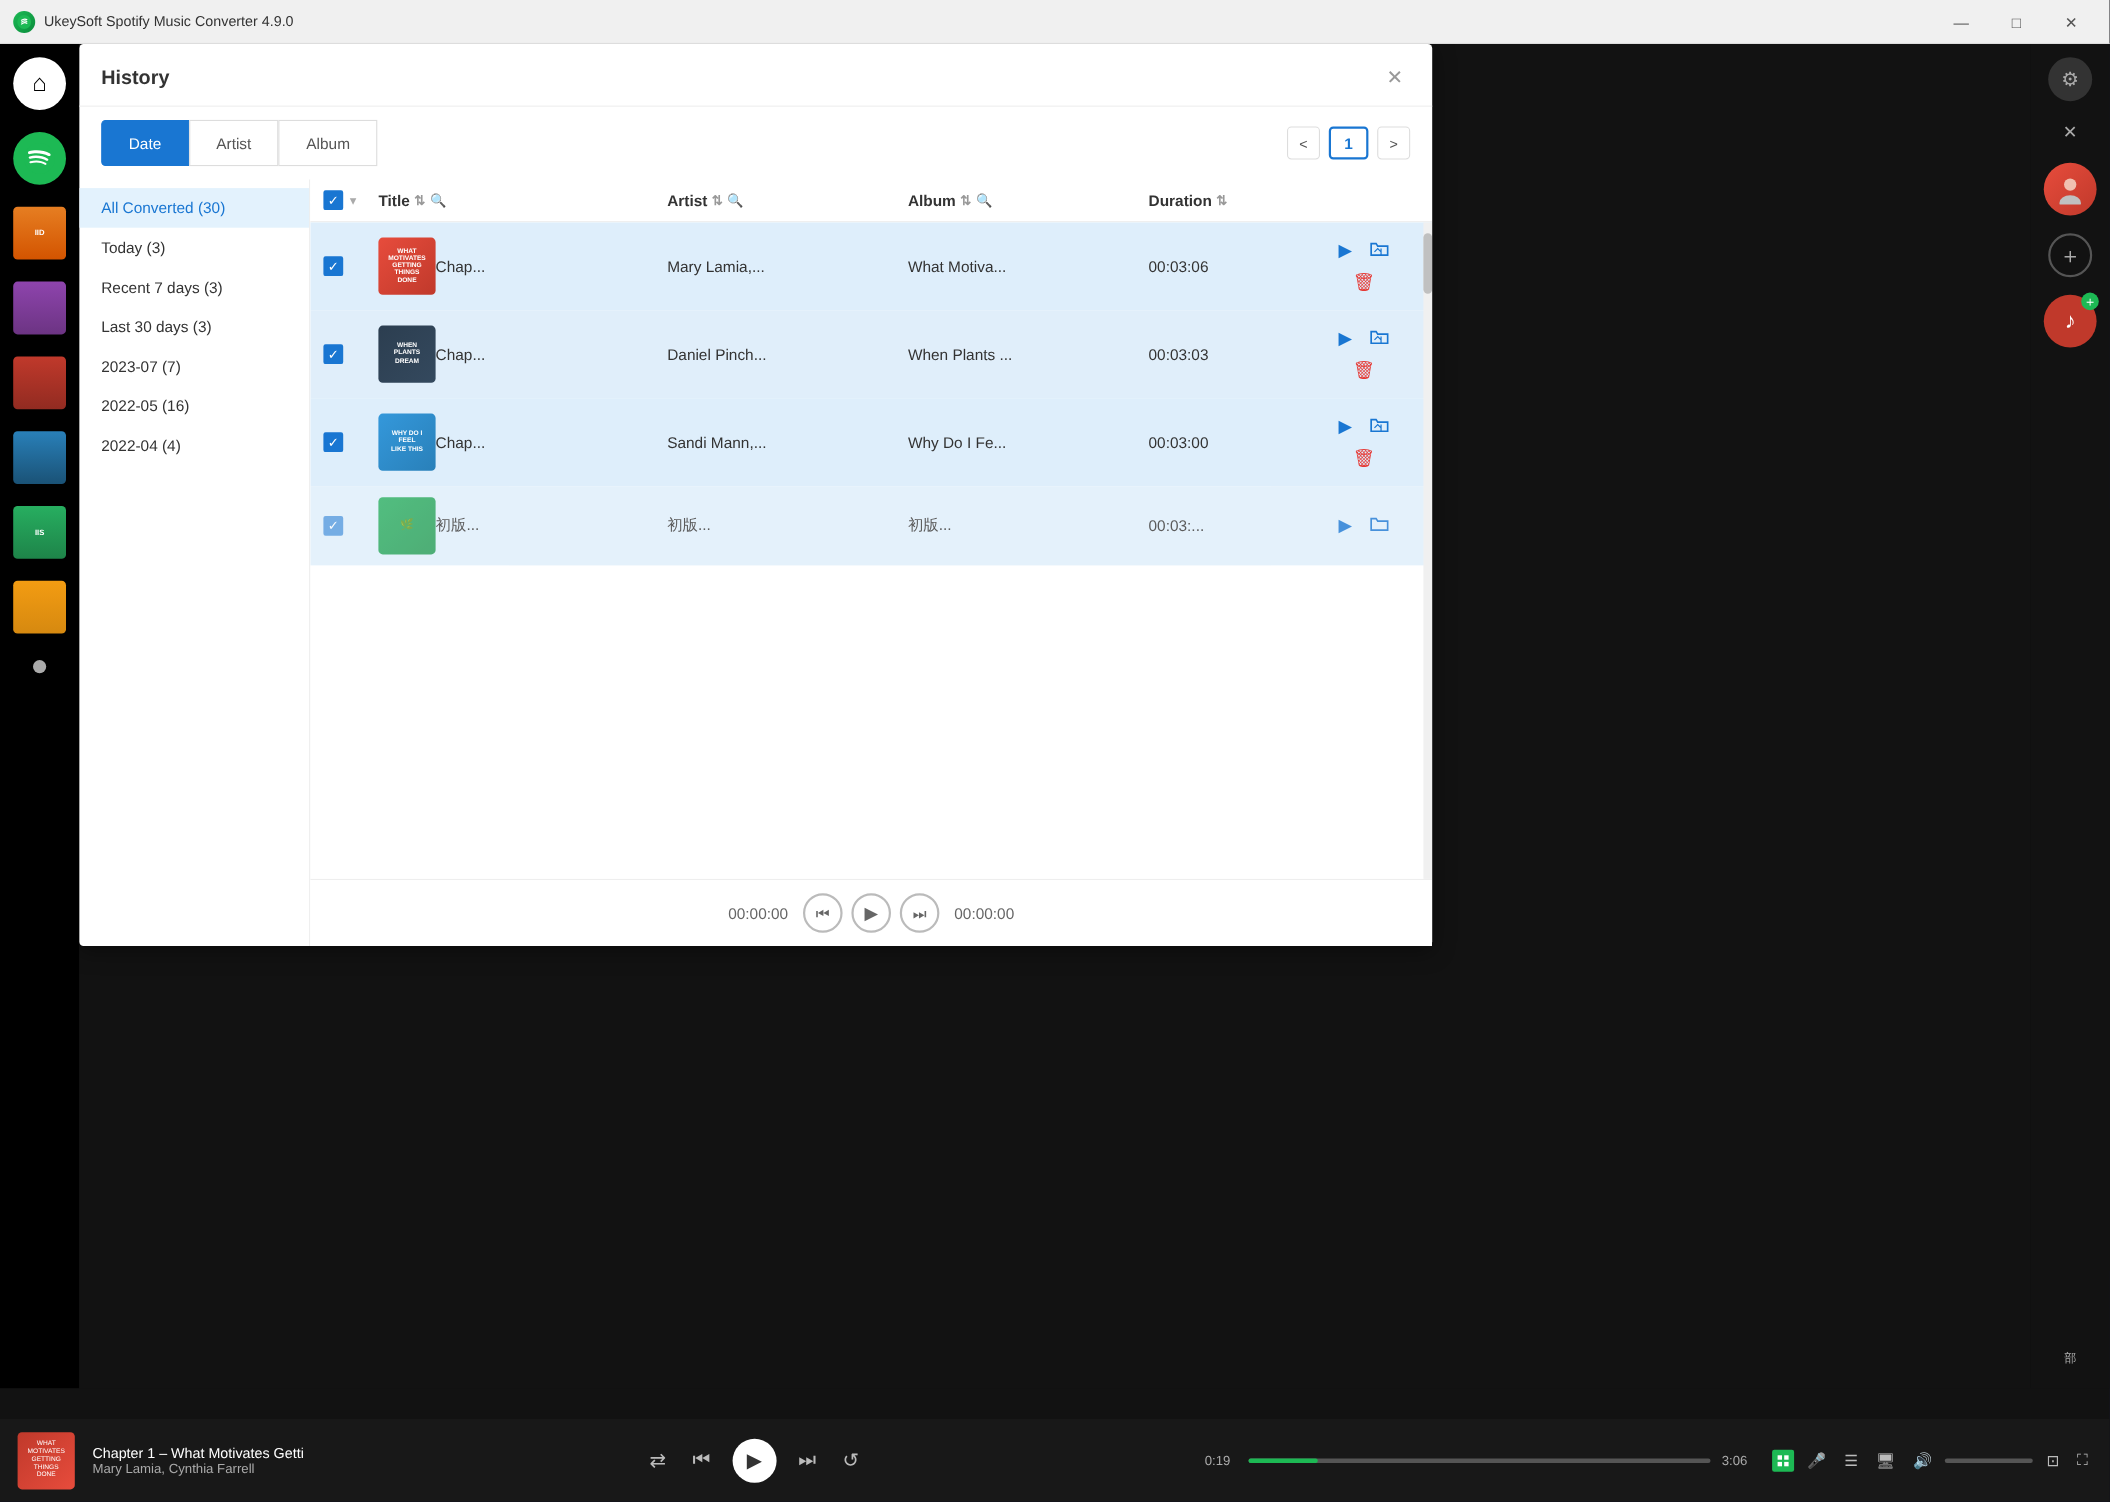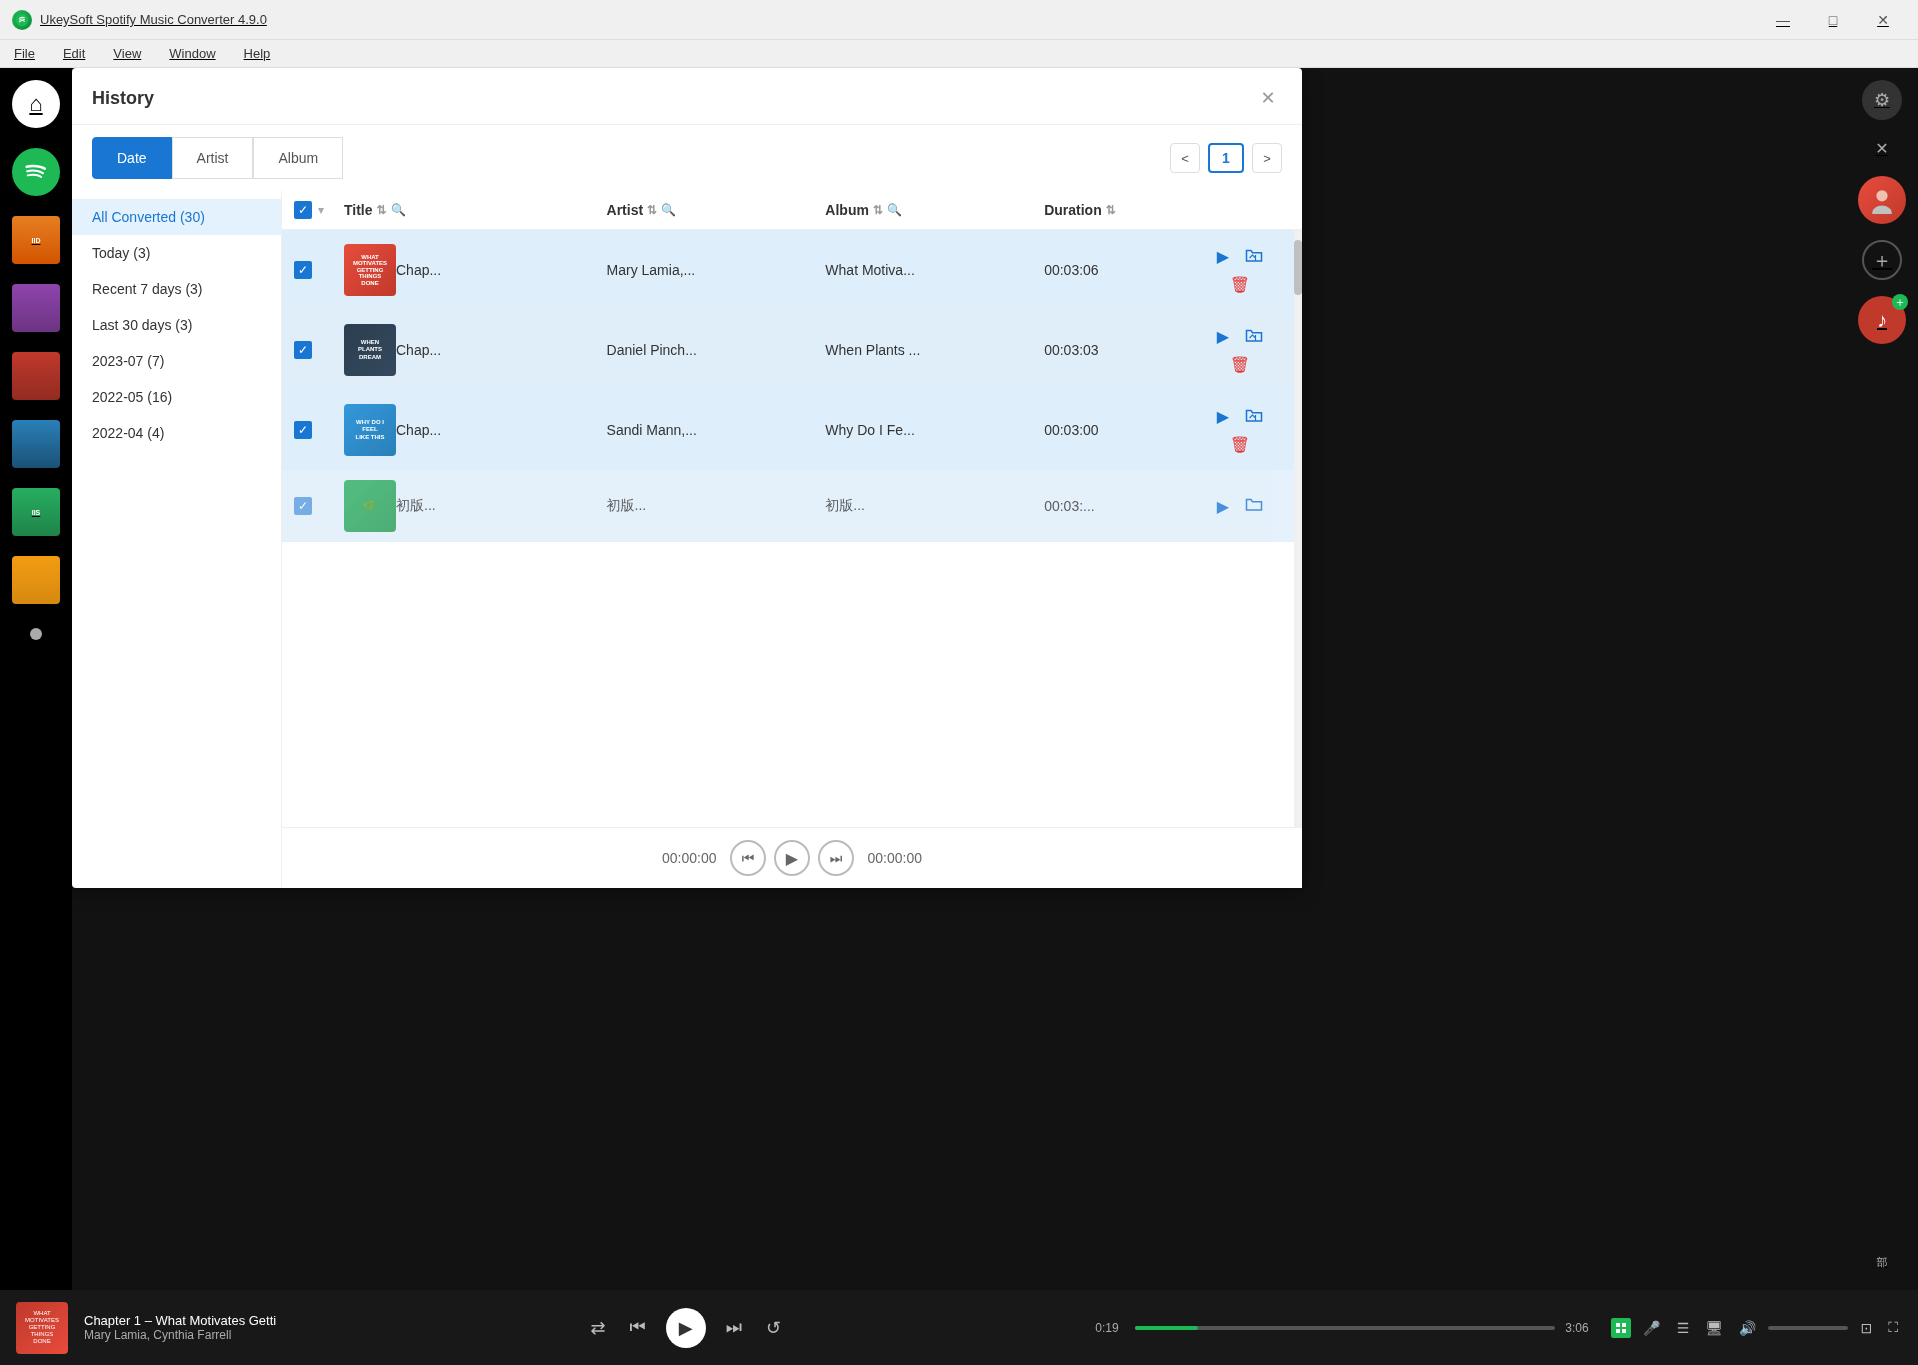--- a/index.html
+++ b/index.html
@@ -599,48 +599,41 @@
       border-radius: 50%;
       font-size: 12px;
       display: flex;
       align-items: center;
       justify-content: center;
     }
   </style>
 </head>
 <body>
 
-<div style="width:1918px; height:1365px; position:relative; background:#121212; overflow:hidden;text-decoration:underline;">
+<div style="width:1918px; height:1365px; position:relative; background:#121212; overflow:hidden;">
 
   <div class="title-bar">
     <div class="title-bar-left">
       <div class="app-icon">
         <svg width="14" height="14" viewBox="0 0 20 20">
             <circle cx="10" cy="10" r="9" fill="#1db954"></circle>
             <path d="M6 10.5 Q10 7 14 9.5" stroke="white" stroke-width="1.5" fill="none"></path>
             <path d="M6 13 Q10 9 14 12" stroke="white" stroke-width="1.5" fill="none"></path>
             <path d="M6 8 Q10 5 14 7" stroke="white" stroke-width="1.5" fill="none"></path>
           </svg>
       </div>
       <span class="title-bar-title">UkeySoft Spotify Music Converter 4.9.0</span>
     </div>
     <div class="title-bar-controls">
       <button class="title-btn">—</button>
       <button class="title-btn">□</button>
       <button class="title-btn close">✕</button>
     </div>
   </div>
 
-  <div class="menu-bar">
-    <span class="menu-item">File</span>
-    <span class="menu-item">Edit</span>
-    <span class="menu-item">View</span>
-    <span class="menu-item">Window</span>
-    <span class="menu-item">Help</span>
-  </div>
 
   <div style="display:flex; height:calc(1365px - 40px - 28px - 75px); position:relative;">
 
     <div class="sidebar">
 
       <div class="sidebar-icon home" style="background:#fff; font-size:22px;">
         ⌂
       </div>
 
       <div class="sidebar-icon spotify">

